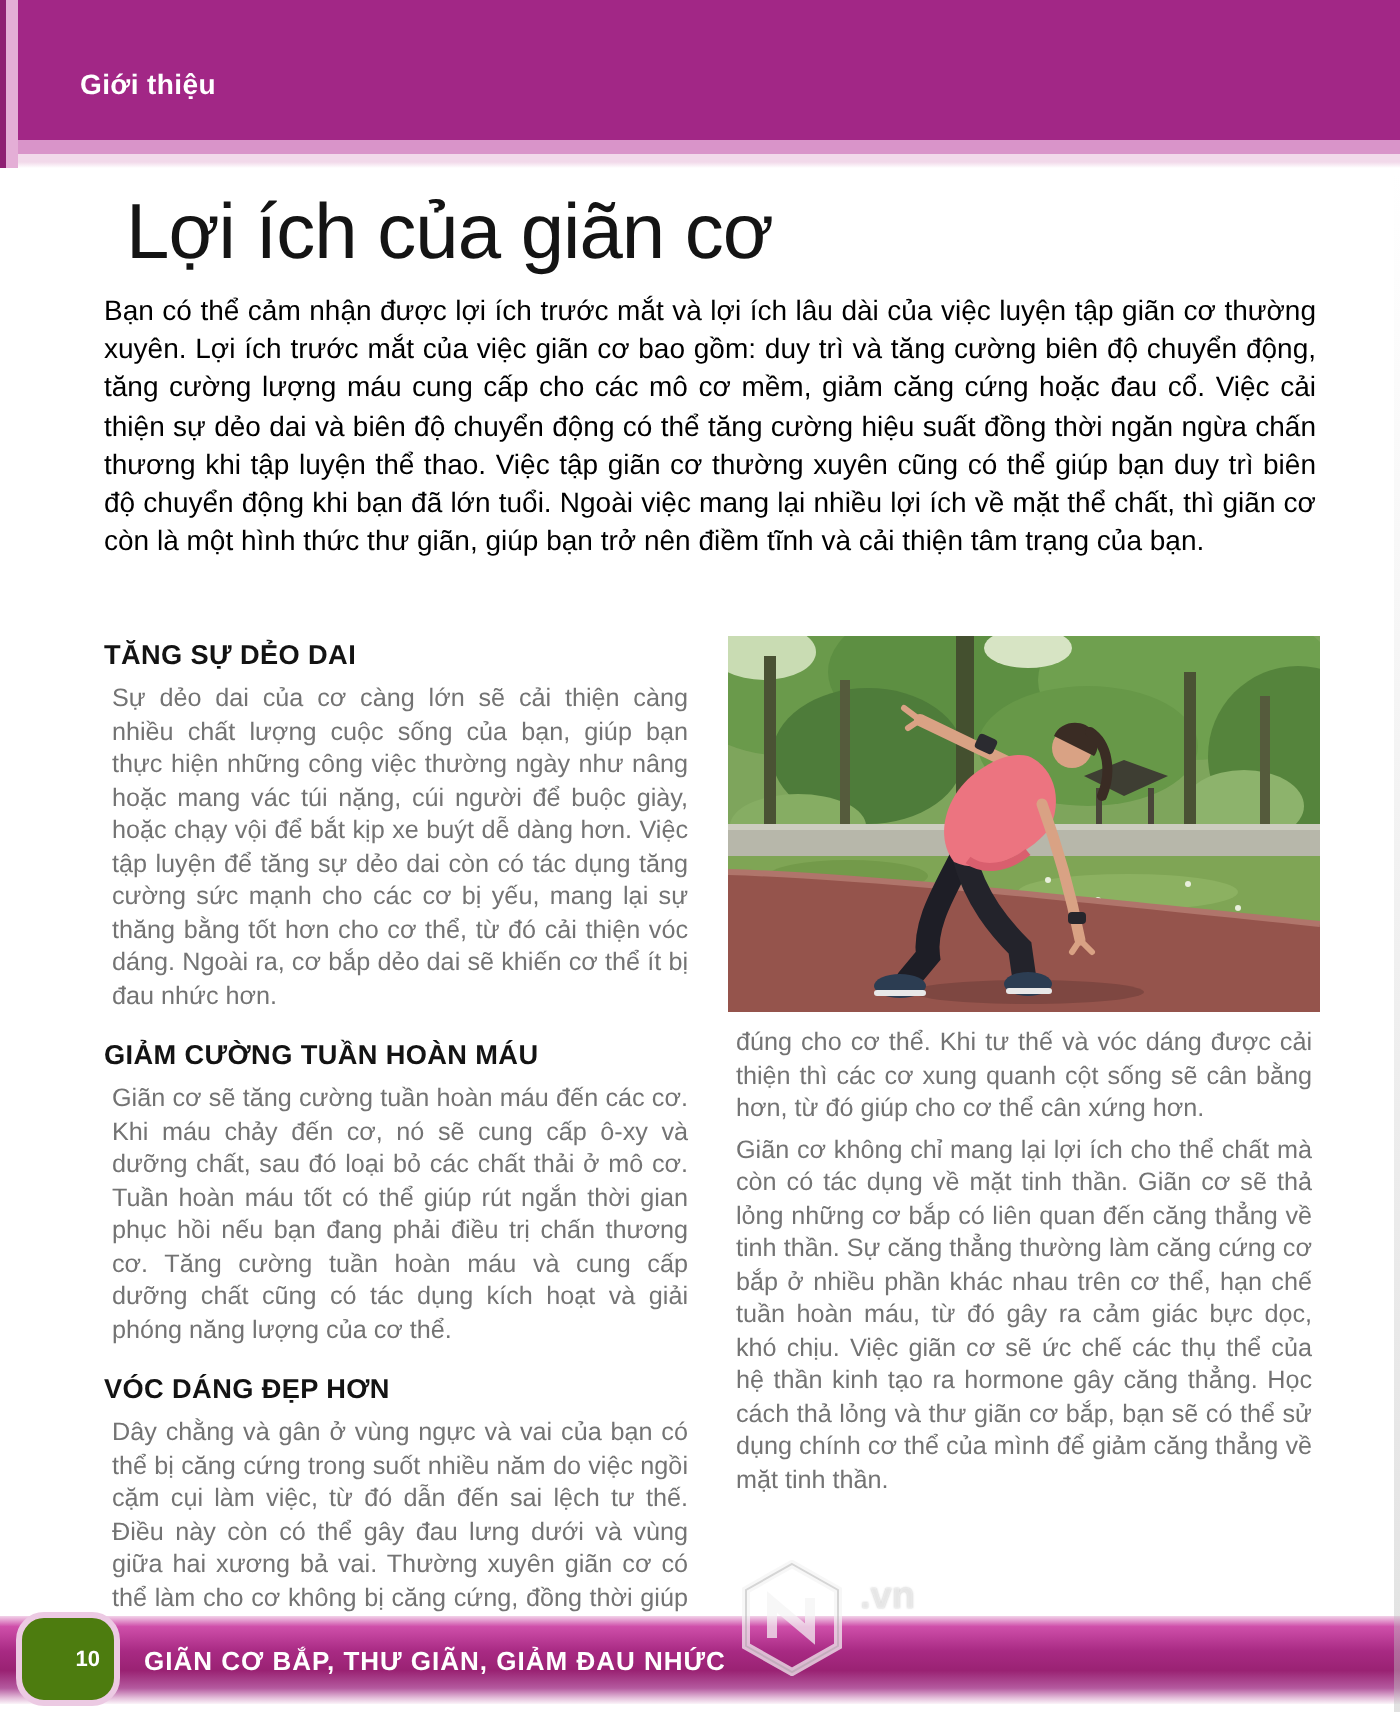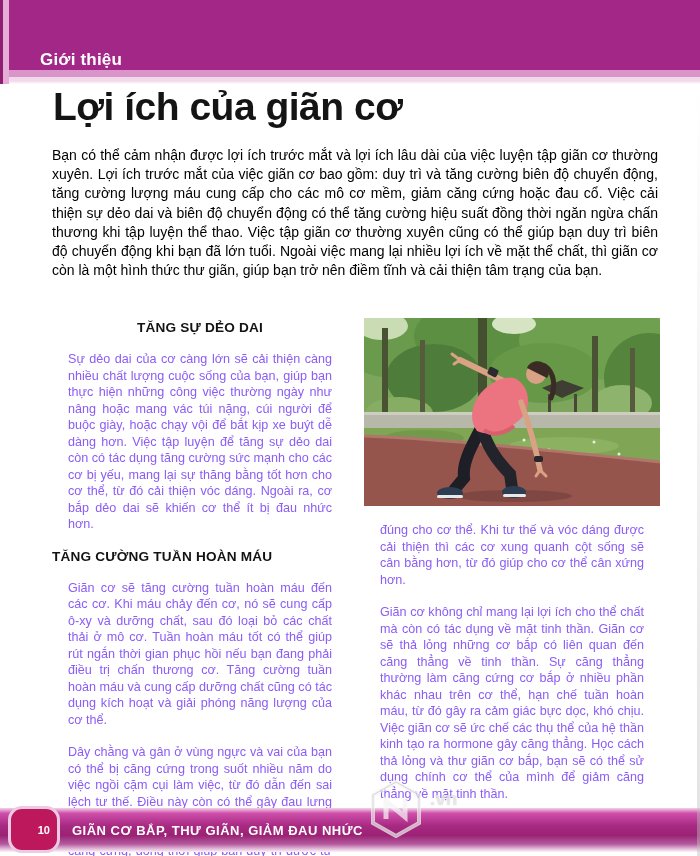--- a/index.html
+++ b/index.html
@@ -9,53 +9,53 @@
   }
   
   .banner{
     position:absolute;top:0;left:0;right:0;height:84px;
     background:
       linear-gradient(90deg,#8e1f72 0 3px,#e4aed6 3px 9px,rgba(0,0,0,0) 9px),
       linear-gradient(180deg,#a22786 0 70px,#d994c9 70px 77px,#f2d9ea 77px 81px,#ffffff 84px);
   }
   .banner-label{
     position:absolute;left:40px;top:34px;color:#ffffff;
-    font-size:17px;font-weight:700;letter-spacing:.2px;margin-top:16px;
+    font-size:14px;font-weight:700;letter-spacing:.2px;
   }
   
   .page-title{
-    position:absolute;left:52px;top:84px;margin:1px;
-    font-size:39px;font-weight:700;color:#141414;letter-spacing:-.5px;
+    position:absolute;left:52px;top:84px;margin:11px;
+    font-size:39px;font-weight:400;color:#141414;letter-spacing:-.5px;
   }
   .intro{
     position:absolute;left:52px;top:146px;width:606px;margin:0;
     font-size:14px;line-height:19.2px;text-align:justify;color:#000000;
   }
   
   .col{position:absolute;top:318px;width:296px;}
   .col-left{left:52px;}
   .col-right{left:364px;}
   .col h2{
     margin:14px 0 6px;font-size:13.6px;font-weight:700;color:#131313;letter-spacing:.2px;
   }
-  .col section:first-child h2{margin-top:2px;text-align:center;}
+  .col section:first-child h2{margin-top:2px;}
   .col p{
-    margin:16px;font-size:12.6px;line-height:16.5px;text-align:justify;color:#8b5cf6;
+    margin:4px;font-size:12.6px;line-height:16.5px;text-align:justify;color:#737373;
   }
   .figure{margin:0 0 7px;width:296px;height:188px;}
   .figure svg{display:block;}
   .cont{margin-bottom:0;}
   
   .footer-bar{
     position:absolute;left:0;right:0;top:808px;height:44px;
     background:linear-gradient(180deg,#f2d3e9 0%,#cf4faa 12%,#a82a83 40%,#9a2273 62%,#b45a9f 82%,#e3bcd9 93%,#fbf4f9 100%);
   }
   .page-num-box{
     position:absolute;left:8px;top:806px;width:52px;height:47px;z-index:3;
-    background:#be185d;border:3px solid #eccae3;border-radius:14px;
+    background:#4d7c0f;border:3px solid #eccae3;border-radius:14px;
     box-sizing:border-box;display:flex;align-items:center;justify-content:flex-end;
     padding-right:7px;
   }
   .page-num-box span{color:#ffffff;font-size:11px;font-weight:700;}
   .footer-title{
     position:absolute;left:72px;top:808px;height:44px;display:flex;align-items:center;z-index:2;
     color:#ffffff;font-size:13px;font-weight:700;letter-spacing:.5px;
   }
   
   .watermark{
@@ -86,24 +86,25 @@
 
   <h1 class="page-title">Lợi ích của giãn cơ</h1>
   <p class="intro">Bạn có thể cảm nhận được lợi ích trước mắt và lợi ích lâu dài của việc luyện tập giãn cơ thường xuyên. Lợi ích trước mắt của việc giãn cơ bao gồm: duy trì và tăng cường biên độ chuyển động, tăng cường lượng máu cung cấp cho các mô cơ mềm, giảm căng cứng hoặc đau cổ. Việc cải thiện sự dẻo dai và biên độ chuyển động có thể tăng cường hiệu suất đồng thời ngăn ngừa chấn thương khi tập luyện thể thao. Việc tập giãn cơ thường xuyên cũng có thể giúp bạn duy trì biên độ chuyển động khi bạn đã lớn tuổi. Ngoài việc mang lại nhiều lợi ích về mặt thể chất, thì giãn cơ còn là một hình thức thư giãn, giúp bạn trở nên điềm tĩnh và cải thiện tâm trạng của bạn.</p>
 
   <div class="col col-left">
     <section>
       <h2>TĂNG SỰ DẺO DAI</h2>
       <p>Sự dẻo dai của cơ càng lớn sẽ cải thiện càng nhiều chất lượng cuộc sống của bạn, giúp bạn thực hiện những công việc thường ngày như nâng hoặc mang vác túi nặng, cúi người để buộc giày, hoặc chạy vội để bắt kịp xe buýt dễ dàng hơn. Việc tập luyện để tăng sự dẻo dai còn có tác dụng tăng cường sức mạnh cho các cơ bị yếu, mang lại sự thăng bằng tốt hơn cho cơ thể, từ đó cải thiện vóc dáng. Ngoài ra, cơ bắp dẻo dai sẽ khiến cơ thể ít bị đau nhức hơn.</p>
     </section>
     <section>
-      <h2>TĂNG CƯỜNG TUẦN HOÀN MÁU</h2>
+      <h2>GIẢM CƯỜNG TUẦN HOÀN MÁU</h2>
       <p>Giãn cơ sẽ tăng cường tuần hoàn máu đến các cơ. Khi máu chảy đến cơ, nó sẽ cung cấp ô-xy và dưỡng chất, sau đó loại bỏ các chất thải ở mô cơ. Tuần hoàn máu tốt có thể giúp rút ngắn thời gian phục hồi nếu bạn đang phải điều trị chấn thương cơ. Tăng cường tuần hoàn máu và cung cấp dưỡng chất cũng có tác dụng kích hoạt và giải phóng năng lượng của cơ thể.</p>
     </section>
     <section>
+      <h2>VÓC DÁNG ĐẸP HƠN</h2>
       <p>Dây chằng và gân ở vùng ngực và vai của bạn có thể bị căng cứng trong suốt nhiều năm do việc ngồi cặm cụi làm việc, từ đó dẫn đến sai lệch tư thế. Điều này còn có thể gây đau lưng dưới và vùng giữa hai xương bả vai. Thường xuyên giãn cơ có thể làm cho cơ không bị căng cứng, đồng thời giúp bạn duy trì được tư thế</p>
     </section>
   </div>
 
   <div class="col col-right">
     <figure class="figure" aria-label="Người phụ nữ mặc áo hồng, quần legging đen đang giãn cơ trên đường chạy trong công viên">
       <svg width="296" height="188" viewBox="0 0 296 188" xmlns="http://www.w3.org/2000/svg">
 
         <rect x="0" y="0" width="296" height="120" fill="#7ea55c"></rect>
         <ellipse cx="30" cy="25" rx="55" ry="35" fill="#6a9a4b"></ellipse>

